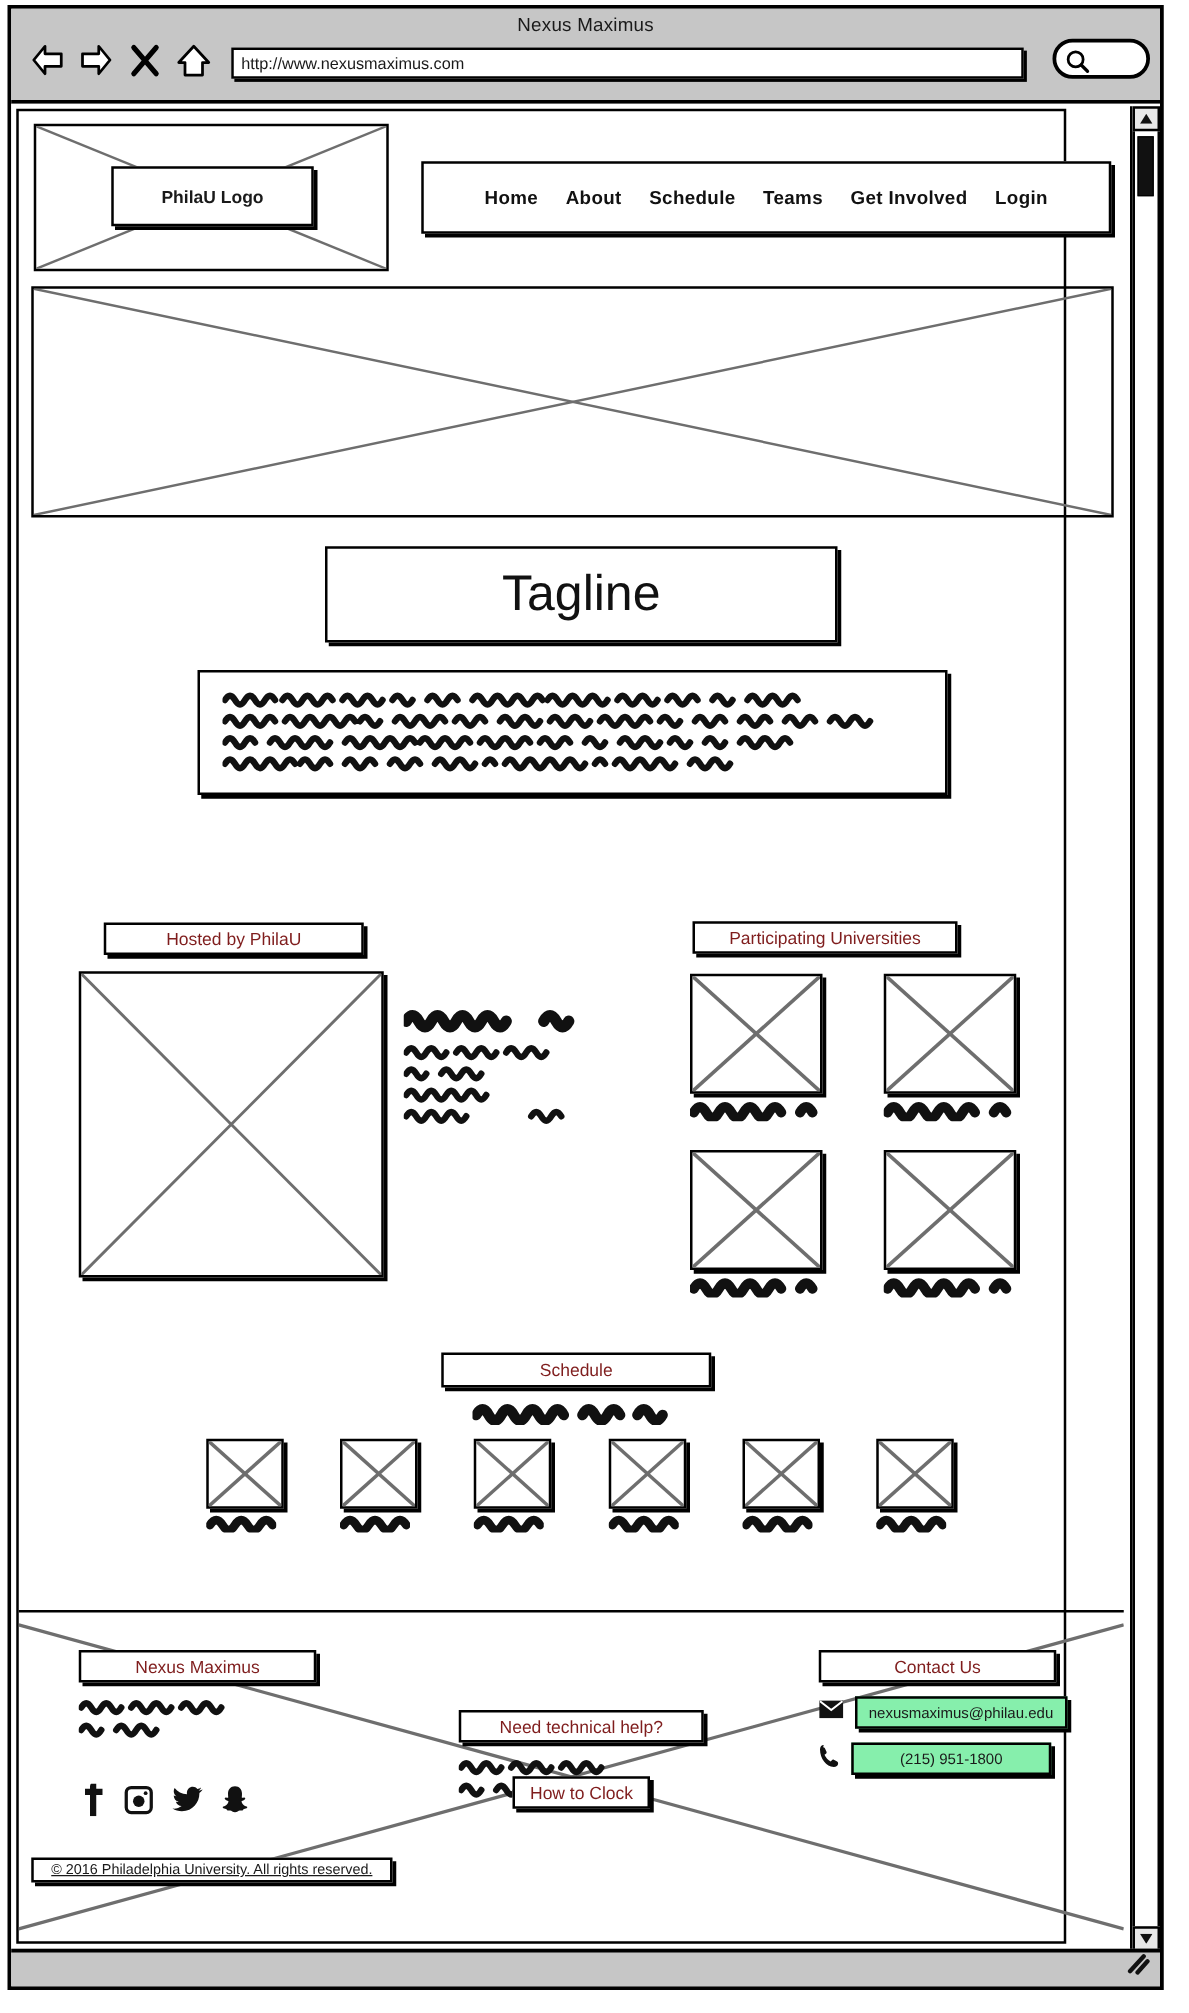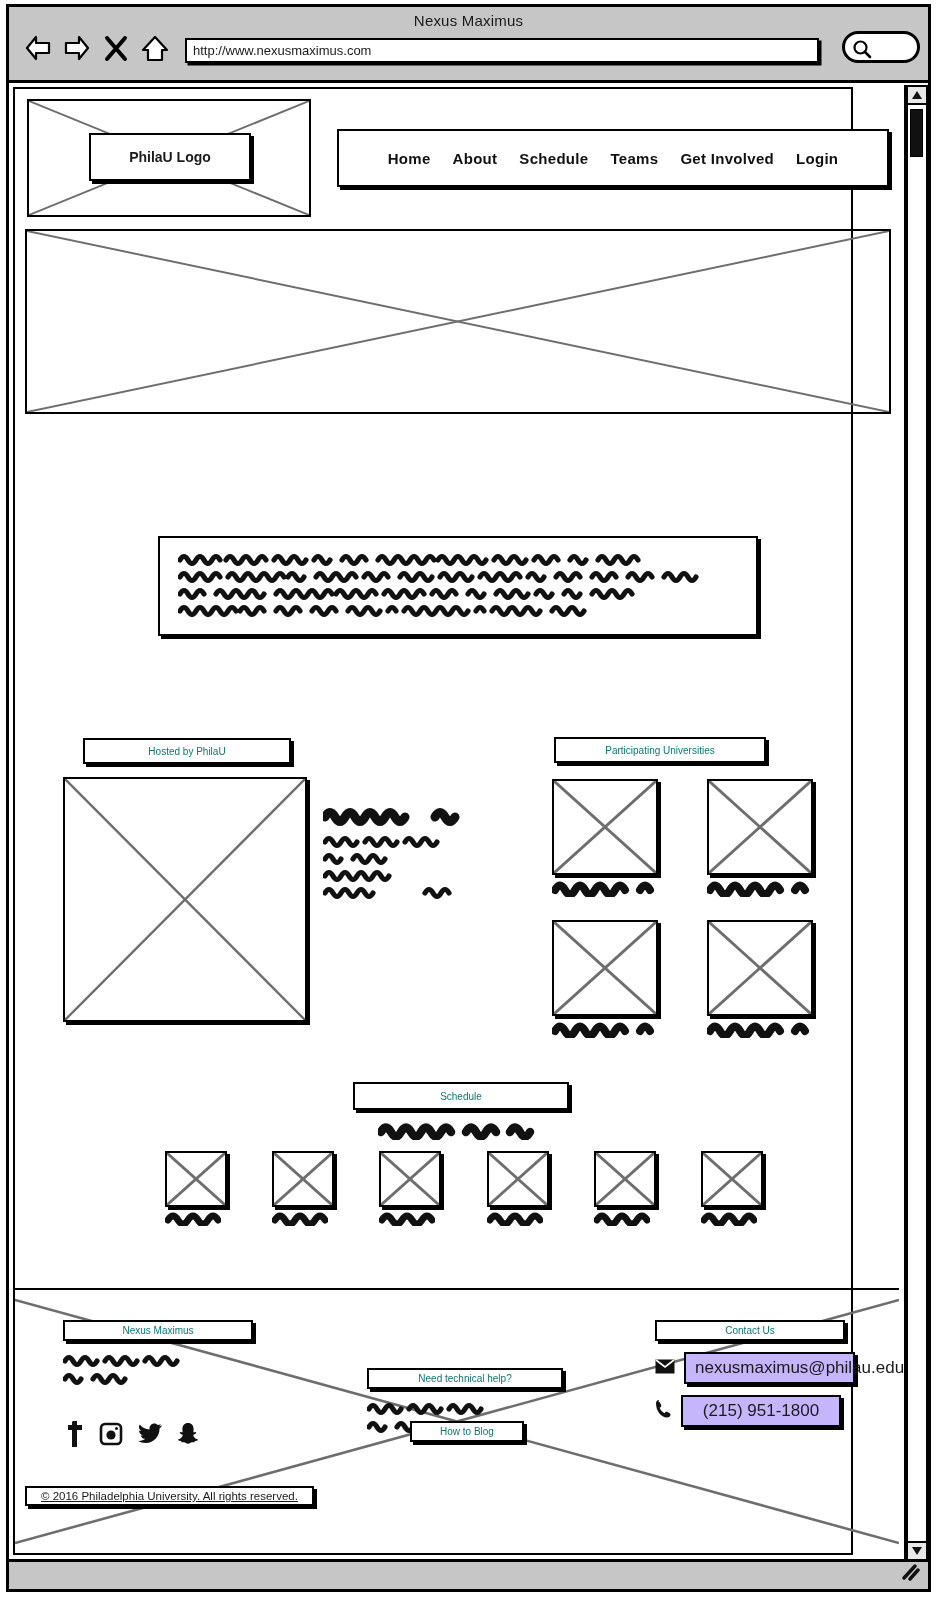--- a/index.html
+++ b/index.html
@@ -114,23 +114,23 @@
     background: #fff;
     box-shadow: 3px 3px 0 #000;
   }
   .imgbox svg { position:absolute; inset:0; width:100%; height:100%; }
 
   .label {
     display: inline-flex; align-items: center; justify-content: center;
     border: 2.5px solid #000;
     background: #fff;
     box-shadow: 3px 3px 0 #000;
-    font-size: 10px;
-    color: #0f766e;
-    padding: 3px 28px;
+    font-size: 14px;
+    color: #7f1d1d;
+    padding: 3px 12px;
   }
 
   
   .sq { display:block; }
 
   
   .hdr { position:absolute; left:12px; top:10px; width:862px; height:120px; }
   .logo-frame { position:absolute; left:0; top:0; width:284px; height:118px; border:2.5px solid #000; }
   .logo-frame svg { position:absolute; inset:0; width:100%; height:100%; }
   .logo-lbl {
@@ -196,22 +196,22 @@
   .f-lbl { }
   .social { display:flex; gap:14px; align-items:center; margin-top:26px; }
   .copyright {
     position:absolute; left:10px; top:196px;
     border:2.5px solid #000; background:#fff; box-shadow:3px 3px 0 #000;
     font-size:11.5px; color:#1a1a1a; padding:2px 14px;
     text-decoration: underline;
   }
   .contact-row { display:flex; align-items:center; gap:9px; margin-top:11px; }
   .contact-val {
-    border:2.5px solid #000; background:#c4b5fd; box-shadow:3px 3px 0 #000;
-    font-size:17px; color:#1a1a1a; padding:4px 9px; min-width:160px; text-align:center;
+    border:2.5px solid #000; background:#86efac; box-shadow:3px 3px 0 #000;
+    font-size:12px; color:#1a1a1a; padding:4px 9px; min-width:160px; text-align:center;
   }
   .blog-lbl { position:absolute; left:395px; top:131px; }
 </style>
 </head>
 <body>
 
 <div class="browser">
 
   <div class="chrome">
     <div class="win-title">Nexus Maximus</div>
@@ -279,20 +279,21 @@
         </div>
       </div>
 
       <div class="hero">
         <svg viewBox="0 0 866 185" preserveAspectRatio="none">
           <line x1="0" y1="0" x2="866" y2="185" stroke="#6e6e6e" stroke-width="2"></line>
           <line x1="866" y1="0" x2="0" y2="185" stroke="#6e6e6e" stroke-width="2"></line>
         </svg>
       </div>
 
+      <div class="tagline">Tagline</div>
 
       <div class="introbox">
         <svg class="sq" width="560" height="72" viewBox="0 0 560 72">
           <g stroke="#111" stroke-width="5.2" fill="none" stroke-linecap="round">
             <path d="M2 8 q4 -7 8 0 t8 0 t8 0 t8 0 t8 0 M48 8 q4 -7 8 0 t8 0 t8 0 t8 0 t8 0 M96 8 q4 -7 8 0 t8 0 t8 0 t8 0 M136 8 q4 -7 8 0 t8 0 M164 8 q4 -7 8 0 t8 0 t8 0 M200 8 q4 -7 8 0 t8 0 t8 0 t8 0 t8 0 t8 0 t8 0 M260 8 q4 -7 8 0 t8 0 t8 0 t8 0 t8 0 t8 0 M316 8 q4 -7 8 0 t8 0 t8 0 t8 0 M356 8 q4 -7 8 0 t8 0 t8 0 M392 8 q4 -7 8 0 t8 0 M420 8 q4 -7 8 0 t8 0 t8 0 t8 0 t8 0"></path>
             <path d="M2 25 q4 -7 8 0 t8 0 t8 0 t8 0 t8 0 M50 25 q4 -7 8 0 t8 0 t8 0 t8 0 t8 0 t8 0 t8 0 M110 25 q4 -7 8 0 t8 0 M138 25 q4 -7 8 0 t8 0 t8 0 t8 0 t8 0 M186 25 q4 -7 8 0 t8 0 t8 0 M222 25 q4 -7 8 0 t8 0 t8 0 t8 0 M262 25 q4 -7 8 0 t8 0 t8 0 t8 0 M302 25 q4 -7 8 0 t8 0 t8 0 t8 0 t8 0 M350 25 q4 -7 8 0 t8 0 M378 25 q4 -7 8 0 t8 0 t8 0 M414 25 q4 -7 8 0 t8 0 t8 0 M450 25 q4 -7 8 0 t8 0 t8 0 M486 25 q4 -7 8 0 t8 0 t8 0 t8 0"></path>
             <path d="M2 42 q4 -7 8 0 t8 0 t8 0 M38 42 q4 -7 8 0 t8 0 t8 0 t8 0 t8 0 t8 0 M98 42 q4 -7 8 0 t8 0 t8 0 t8 0 t8 0 t8 0 t8 0 M158 42 q4 -7 8 0 t8 0 t8 0 t8 0 t8 0 M206 42 q4 -7 8 0 t8 0 t8 0 t8 0 t8 0 M254 42 q4 -7 8 0 t8 0 t8 0 M290 42 q4 -7 8 0 t8 0 M318 42 q4 -7 8 0 t8 0 t8 0 t8 0 M358 42 q4 -7 8 0 t8 0 M386 42 q4 -7 8 0 t8 0 M414 42 q4 -7 8 0 t8 0 t8 0 t8 0 t8 0"></path>
             <path d="M2 59 q4 -7 8 0 t8 0 t8 0 t8 0 t8 0 t8 0 t8 0 M62 59 q4 -7 8 0 t8 0 t8 0 M98 59 q4 -7 8 0 t8 0 t8 0 M134 59 q4 -7 8 0 t8 0 t8 0 M170 59 q4 -7 8 0 t8 0 t8 0 t8 0 M210 59 q4 -7 8 0 M226 59 q4 -7 8 0 t8 0 t8 0 t8 0 t8 0 t8 0 t8 0 t8 0 M298 59 q4 -7 8 0 M314 59 q4 -7 8 0 t8 0 t8 0 t8 0 t8 0 t8 0 M374 59 q4 -7 8 0 t8 0 t8 0 t8 0"></path>
           </g>
         </svg>
@@ -541,21 +542,21 @@
           <div style="margin-top:10px;">
             <svg width="140" height="40" viewBox="0 0 140 40">
               <g stroke="#111" stroke-width="5.2" fill="none" stroke-linecap="round">
                 <path d="M2 10 q4 -7 8 0 t8 0 t8 0 t8 0 M42 10 q4 -7 8 0 t8 0 t8 0 t8 0 M82 10 q4 -7 8 0 t8 0 t8 0 t8 0"></path>
                 <path d="M2 28 q4 -7 8 0 t8 0 M30 28 q4 -7 8 0 t8 0 t8 0 t8 0"></path>
               </g>
             </svg>
           </div>
         </div>
 
-        <div class="label blog-lbl">How to Blog</div>
+        <div class="label blog-lbl">How to Clock</div>
 
         <div class="f-col" style="left:640px;top:30px;width:200px;">
           <div class="label f-lbl" style="width:190px;">Contact Us</div>
 
           <div class="contact-row">
             <span>
               <svg width="20" height="15" viewBox="0 0 20 15">
                   <rect x="0.5" y="0.5" width="19" height="14" fill="#111"></rect>
                   <path d="M1 1 L10 8 L19 1" fill="none" stroke="#fff" stroke-width="1.6"></path>
                 </svg>

